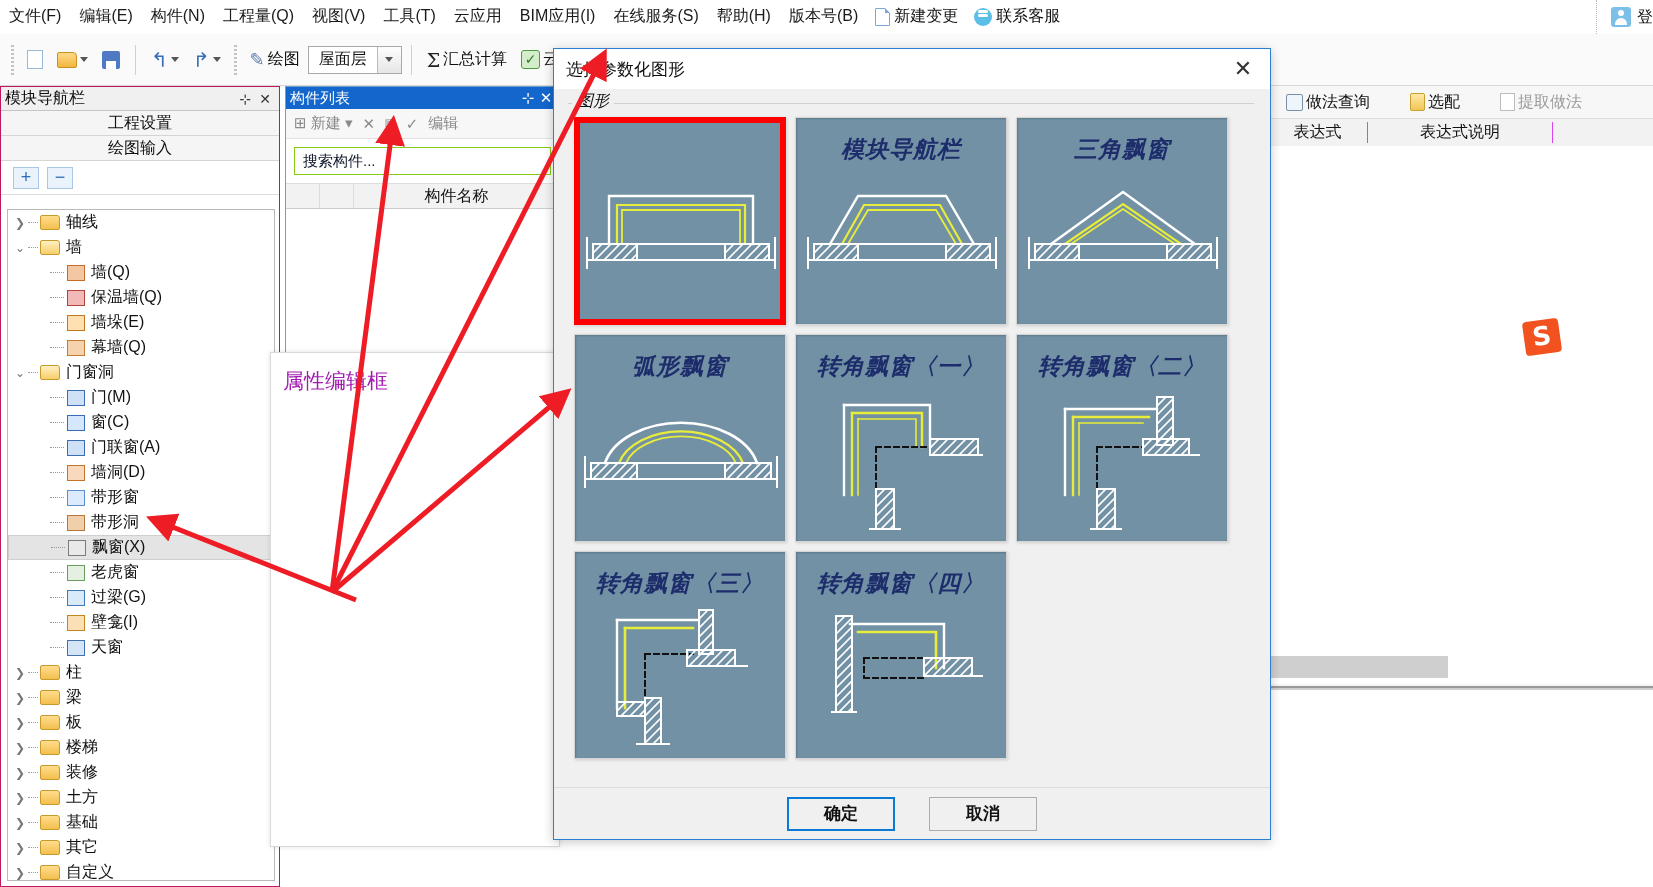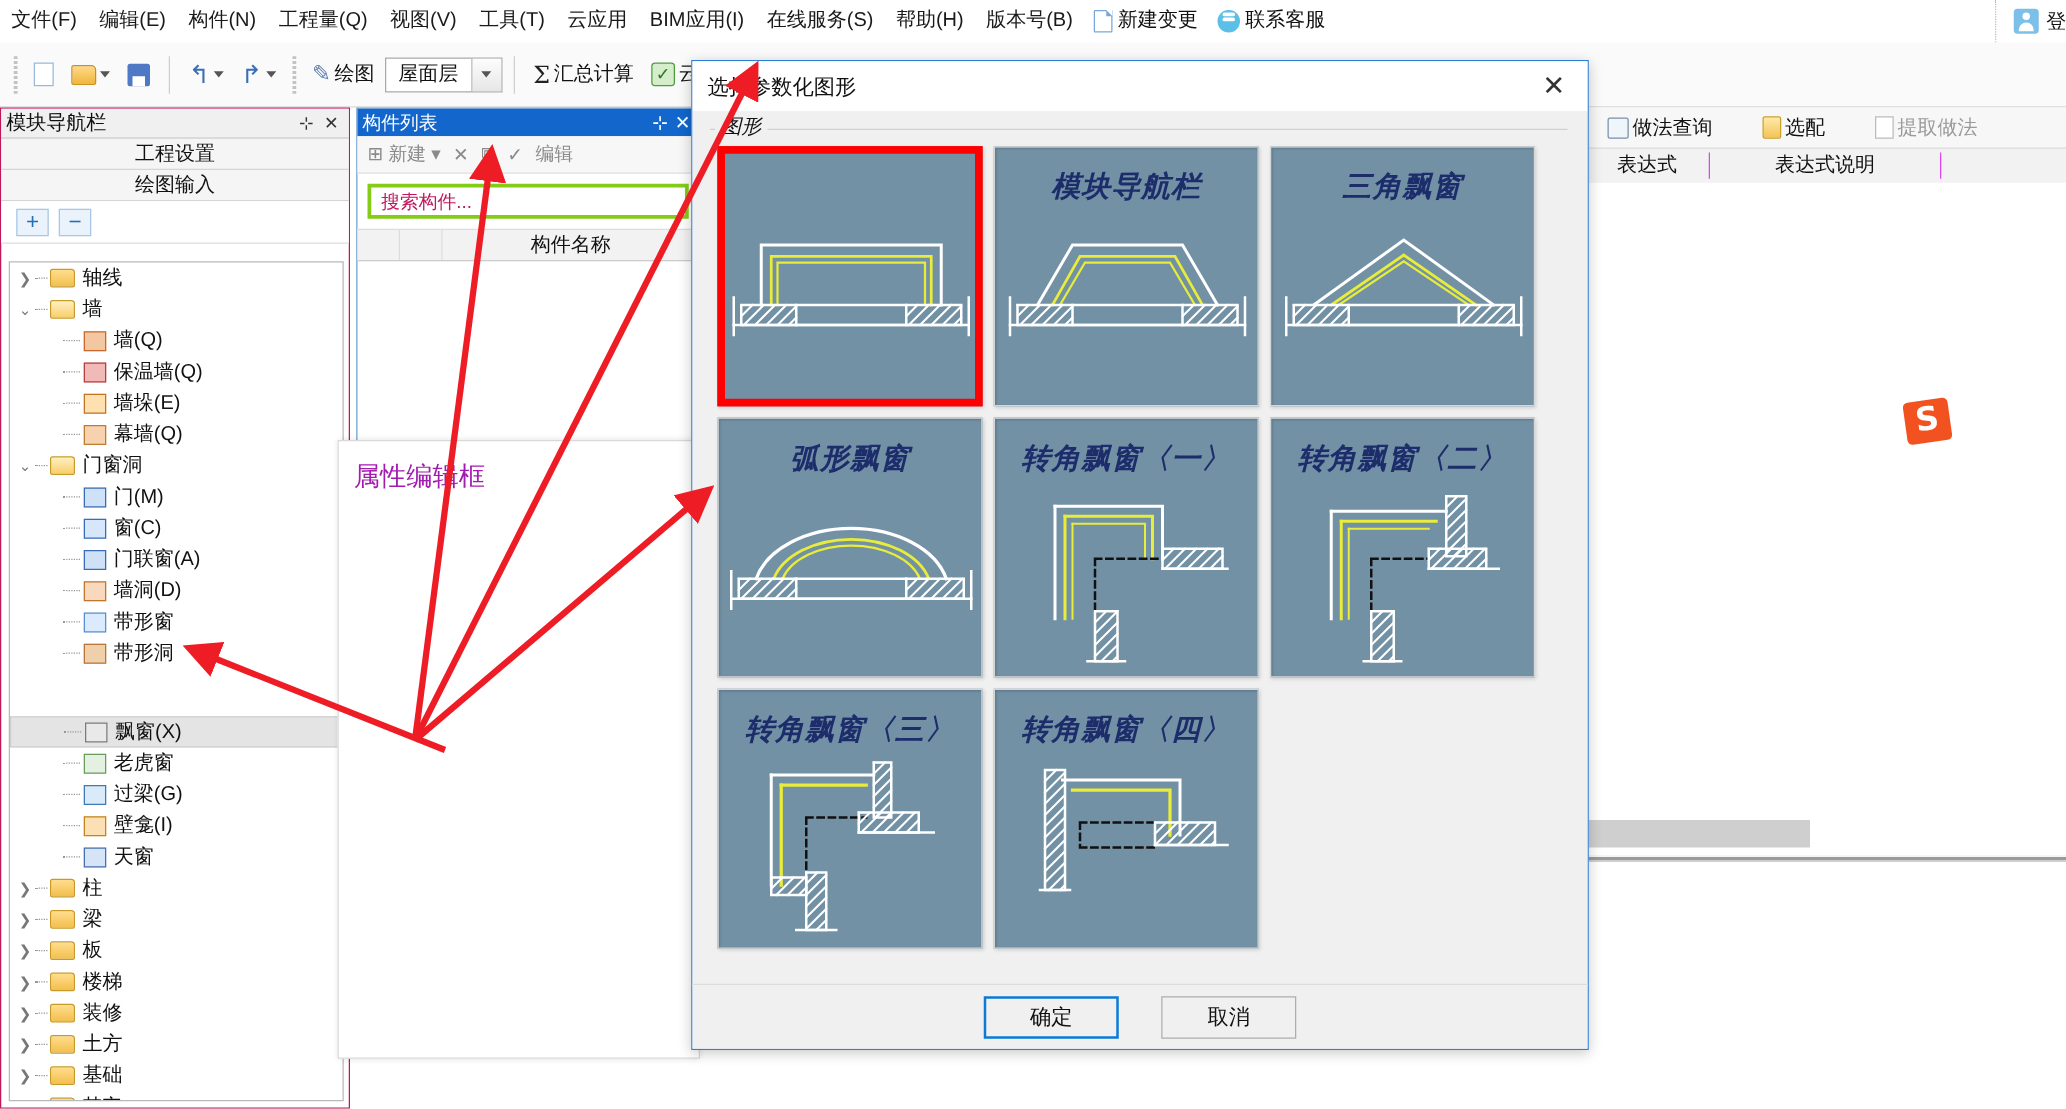--- a/index.html
+++ b/index.html
@@ -63,34 +63,34 @@
   .panel-title{height:24px;background:#f0f0f0;border-bottom:1px solid #c5c5c5;display:flex;align-items:center;
      padding:0 4px;font-size:16px;}
   .panel-title .ttxt{flex:1;}
   .panel-title .pin,.panel-title .xbtn{width:20px;text-align:center;font-size:14px;color:#333;}
   .navtab{height:25px;border-bottom:1px solid #d5d5d5;background:#f5f5f5;display:flex;align-items:center;
      justify-content:center;font-size:16px;}
   .navtools{height:34px;display:flex;align-items:center;gap:8px;padding:0 12px;border-bottom:1px solid #ddd;background:#fff;}
   .sqbtn{width:26px;height:22px;border:1px solid #a8c6e6;background:#eaf3fc;color:#2a6fb5;font-size:18px;line-height:19px;text-align:center;}
   #tree{position:absolute;left:6px;top:122px;width:268px;height:672px;border:1px solid #b9b9b9;background:#fff;overflow:hidden;}
   .trow{display:flex;align-items:center;height:25px;font-size:16px;padding-left:4px;white-space:nowrap;}
-  .trow.sel{background:#e4e4e4;border:1px solid #cfcfcf;margin-top:38px;}
+  .trow.sel{background:#e4e4e4;border:1px solid #cfcfcf;}
   .twist{width:16px;text-align:center;color:#777;font-size:12px;}
   .folder{width:20px;height:15px;background:linear-gradient(#ffdd8d,#f3bf4e);border:1px solid #c79a2a;border-radius:2px 3px 2px 2px;margin-right:6px;}
   .folder.open{background:linear-gradient(#fff0c2,#f7cf6a);}
   .leafico{width:18px;height:16px;margin-right:6px;border:1px solid #b06a28;display:inline-block;}
 
   
   #complist{position:absolute;left:285px;top:86px;width:275px;height:560px;background:#fff;border:1px solid #6f9fd0;}
   .blue-title{height:22px;background:#1266cc;color:#fff;display:flex;align-items:center;padding:0 4px;font-size:15px;}
   .blue-title .ttxt{flex:1;}
   .cl-tools{height:30px;display:flex;align-items:center;gap:10px;padding:0 8px;border-bottom:1px solid #e0e0e0;
      background:#f7f7f7;font-size:15px;color:#8a8a8a;}
-  .cl-search{margin:8px;height:28px;border:3px solid #84cc16;background:#fff;display:flex;align-items:center;padding:0 8px;
-     font-size:15px;color:#be185d;}
+  .cl-search{margin:8px;height:28px;border:1px solid #84cc16;background:#fff;display:flex;align-items:center;padding:0 8px;
+     font-size:15px;color:#0f172a;}
   .cl-head{height:26px;background:#f2f2f2;border-top:1px solid #ddd;border-bottom:1px solid #ccc;display:flex;align-items:center;}
   .cl-head .c1{width:34px;border-right:1px solid #ddd;height:100%;}
   .cl-head .c2{width:34px;border-right:1px solid #ddd;height:100%;}
   .cl-head .c3{flex:1;text-align:center;font-size:16px;}
 
   
   #propbox{position:absolute;left:270px;top:352px;width:290px;height:495px;background:#fff;
      border:1px solid #d9d9d9;box-shadow:0 0 5px rgba(0,0,0,.12);}
   #propbox .ph{padding:14px 12px;font-size:21px;color:#a21caf;}
 
@@ -124,21 +124,21 @@
   #grid{position:absolute;left:14px;top:22px;width:690px;height:665px;background:#f0f0f0;
      display:flex;flex-wrap:wrap;align-content:flex-start;gap:9px;padding:6px;}
   .tile{width:212px;height:208px;background:#7291a5;border:1px solid #d6d6d6;
      box-shadow:1px 1px 2px rgba(0,0,0,.18) inset, 1px 1px 3px rgba(0,0,0,.15);
      position:relative;cursor:default;overflow:hidden;}
   .tile.selected{outline:6px solid #ff0000;outline-offset:-6px;border-color:#ff0000;}
   .tile .label{position:absolute;left:0;right:0;top:16px;text-align:center;color:#1d2d6b;
      font-size:23px;font-family:"DejaVu Serif","Liberation Serif",serif;font-weight:bold;letter-spacing:1px;}
   .tile svg{position:absolute;left:0;top:54px;width:212px;height:150px;}
   #dlg-footer{position:absolute;left:0;bottom:0;width:716px;height:52px;background:#f0f0f0;
-     border-top:1px solid #dcdcdc;display:flex;align-items:center;justify-content:center;gap:34px;}
+     border-top:1px solid #dcdcdc;display:flex;align-items:center;justify-content:center;gap:34px;font-weight:bold;}
   .dbtn{width:108px;height:34px;border:1px solid #adadad;background:#f0f0f0;font-size:17px;
      display:flex;align-items:center;justify-content:center;}
   .dbtn.primary{border:2px solid #0a7ad6;}
 
   
   #arrows{position:absolute;left:0;top:0;width:1653px;height:887px;pointer-events:none;z-index:50;}
 </style>
 </head>
 <body>
 

